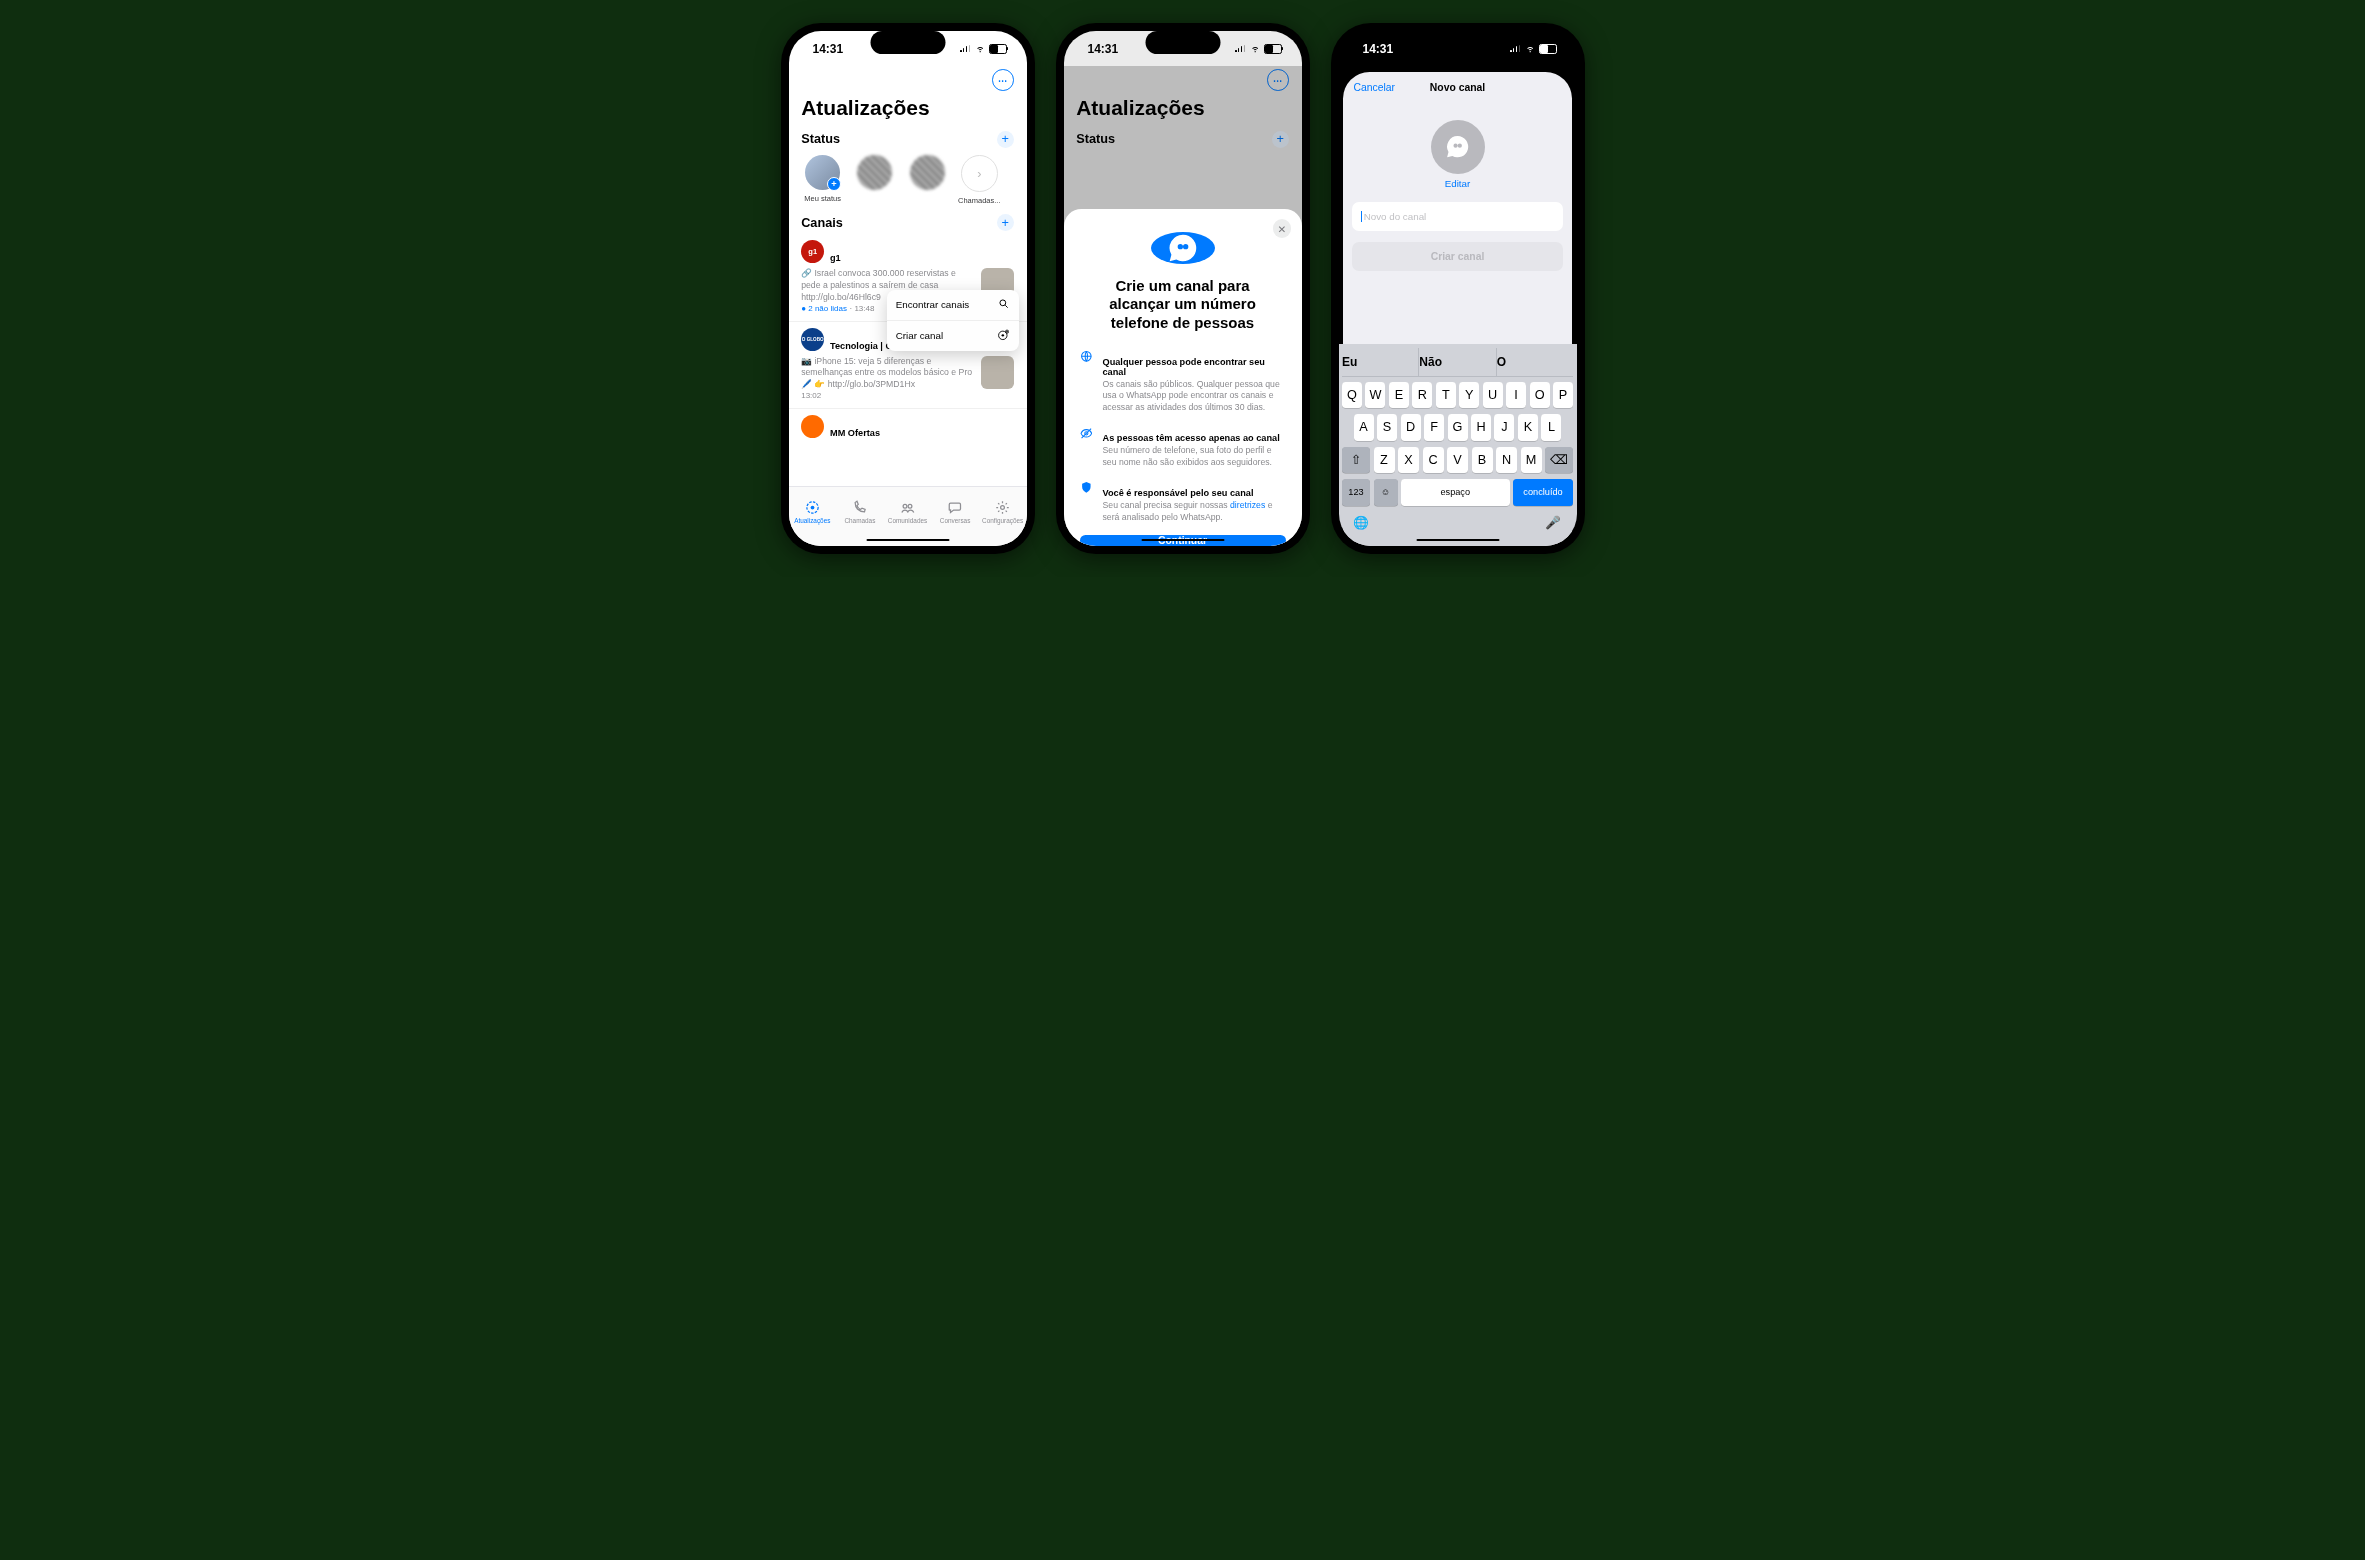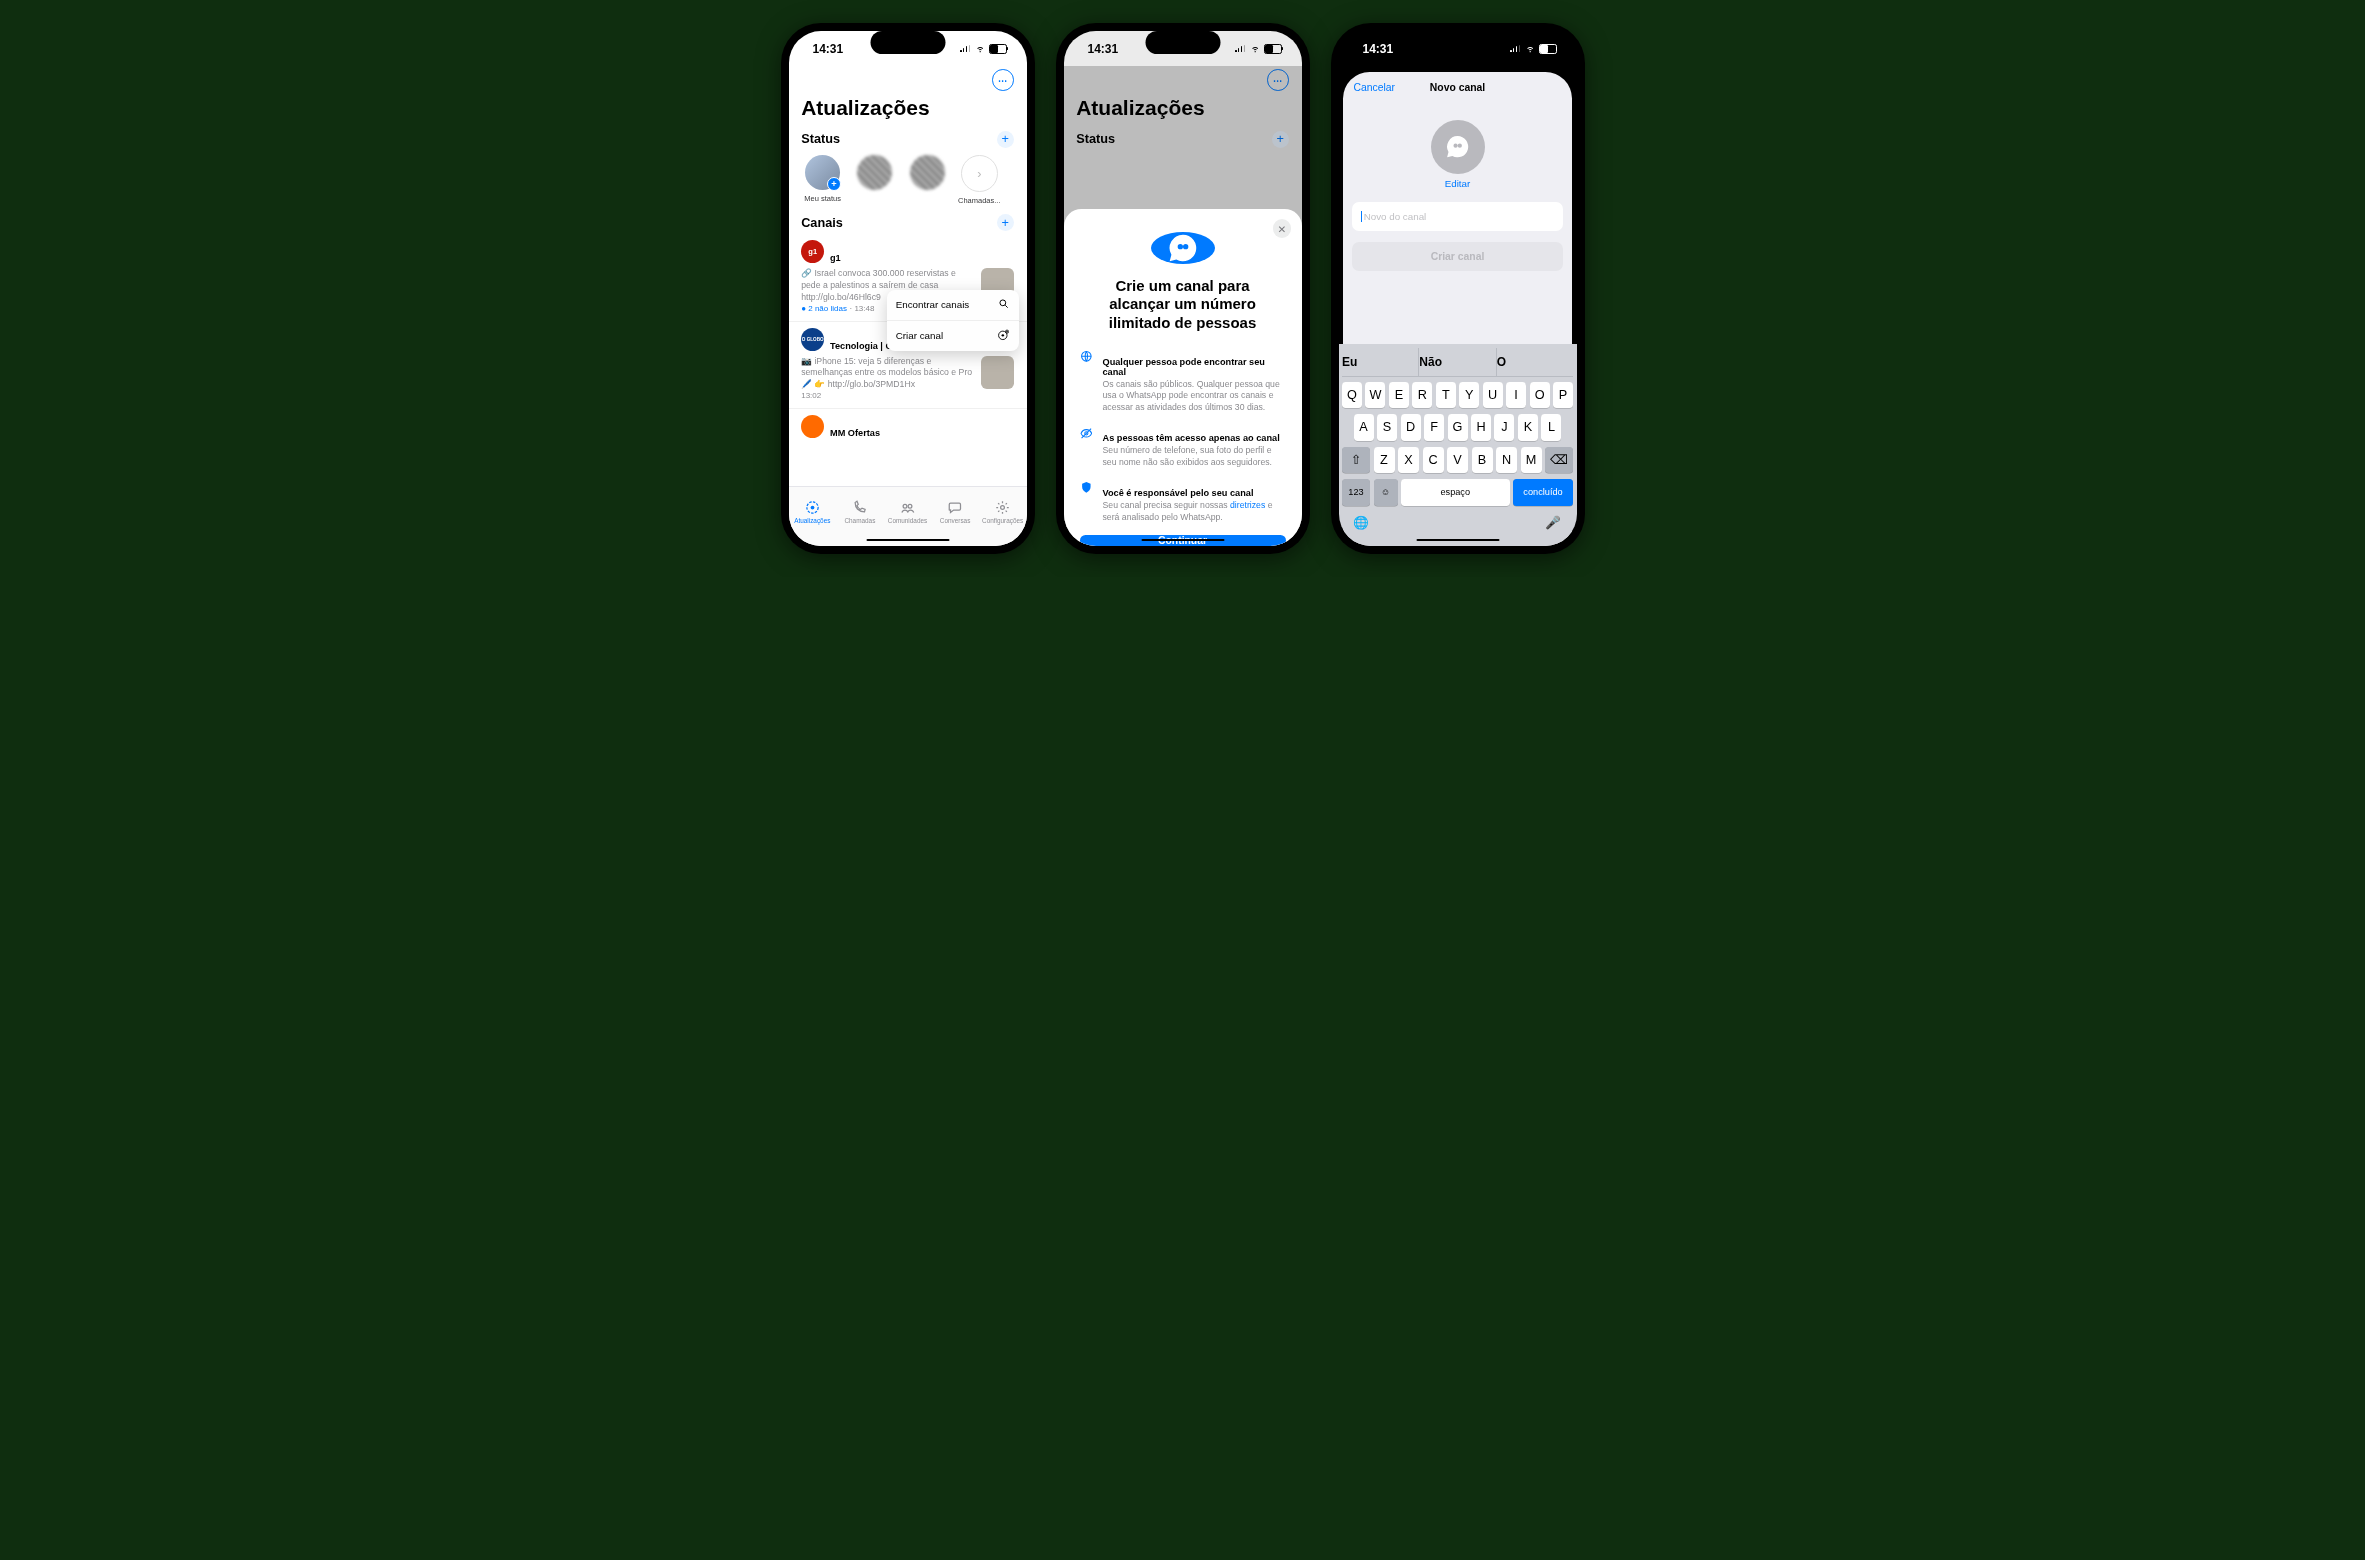--- a/index.html
+++ b/index.html
@@ -346,21 +346,21 @@
 
       <div class="backdrop-dim"></div>
 
       <div class="sheet">
         <div class="close">✕</div>
         <div class="big-icon">
           <svg viewBox="0 0 24 24">
                 <path d="M12 2a10 10 0 00-8.7 15L2 22l5-1.3A10 10 0 1012 2zm-4 9a2 2 0 114 0 2 2 0 01-4 0zm8 0a2 2 0 11-4 0 2 2 0 014 0z"></path>
               </svg>
         </div>
-        <div class="sheet-title">Crie um canal para alcançar um número ilimitado de pessoas</div>
+        <div class="sheet-title">Crie um canal para alcançar um número telefone de pessoas</div>
 
         <div class="info-row">
           <div class="ico"><svg viewBox="0 0 24 24">
                   <circle cx="12" cy="12" r="9" fill="none" stroke="currentColor" stroke-width="2"></circle>
                   <path d="M3 12h18M12 3c3 3 3 15 0 18M12 3c-3 3-3 15 0 18" fill="none" stroke="currentColor" stroke-width="2"></path>
                 </svg></div>
           <div>
                 <b>Qualquer pessoa pode encontrar seu canal</b>
                 <p>Os canais são públicos. Qualquer pessoa que usa o WhatsApp pode encontrar os canais e acessar as atividades dos últimos 30 dias.</p>
               </div>

